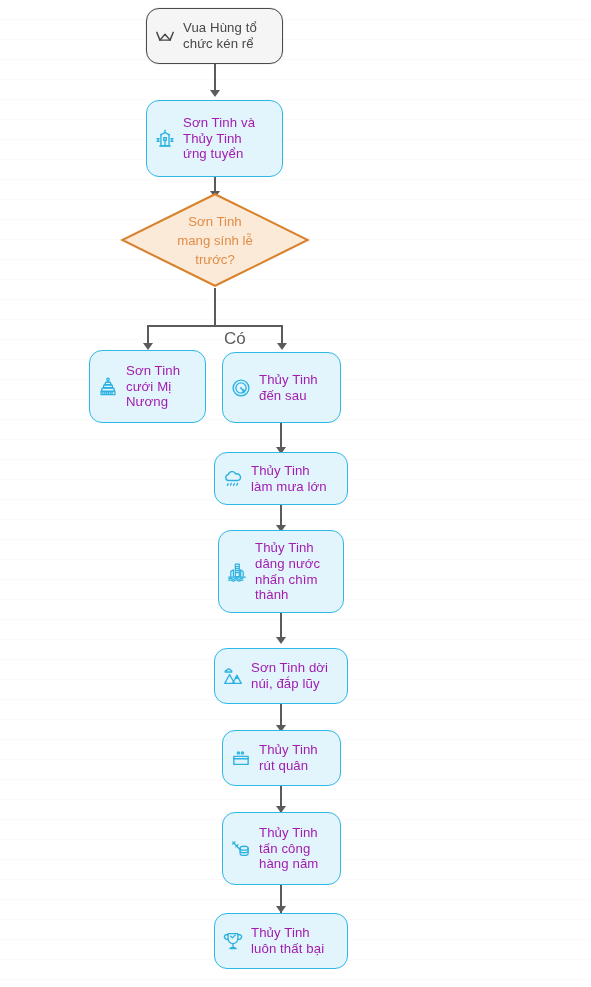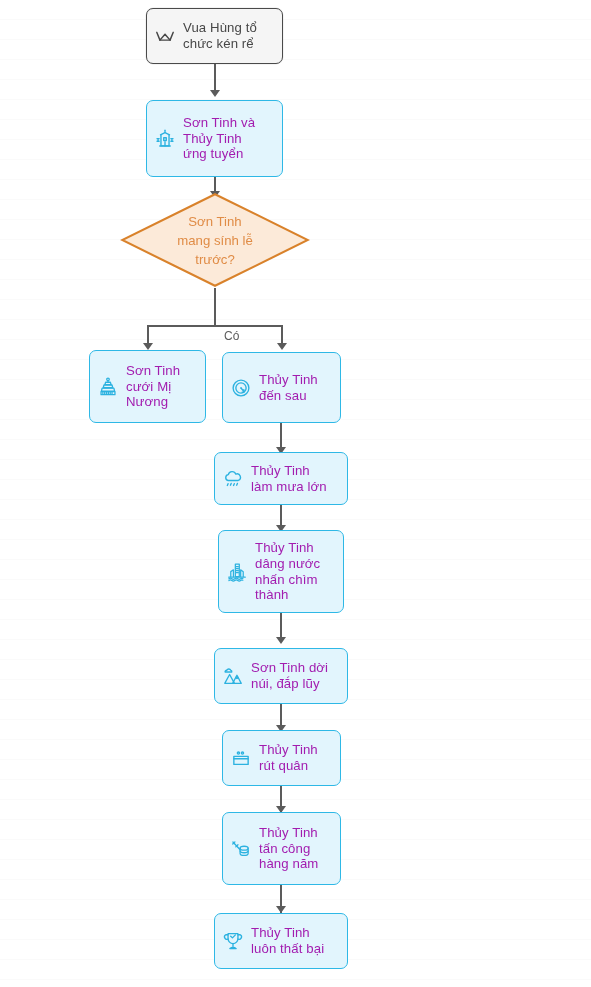--- a/index.html
+++ b/index.html
@@ -25,21 +25,21 @@
 
   
   .node {
     position: absolute;
     box-sizing: border-box;
     display: flex;
     align-items: center;
     justify-content: flex-start;
     gap: 7px;
     padding: 4px 9px 4px 7px;
-    border-radius: 7px;
+    border-radius: 13px;
   }
   .node .label {
     font-size: 13.2px;
     line-height: 15.6px;
     letter-spacing: 0.1px;
     white-space: pre-line;
     text-align: left;
   }
   .node .ic {
     flex: 0 0 auto;
@@ -99,21 +99,21 @@
     position: absolute;
     width: 0;
     height: 0;
     border-left: 5px solid transparent;
     border-right: 5px solid transparent;
     border-top: 7px solid #5b5b5b;
   }
 
   .edge-label {
     position: absolute;
-    font-size: 12px;
+    font-size: 17px;
     color: #5b5b5b;
     background: transparent;
     white-space: nowrap;
   }
 </style>
 </head>
 <body>
 
 <div id="canvas">
 

